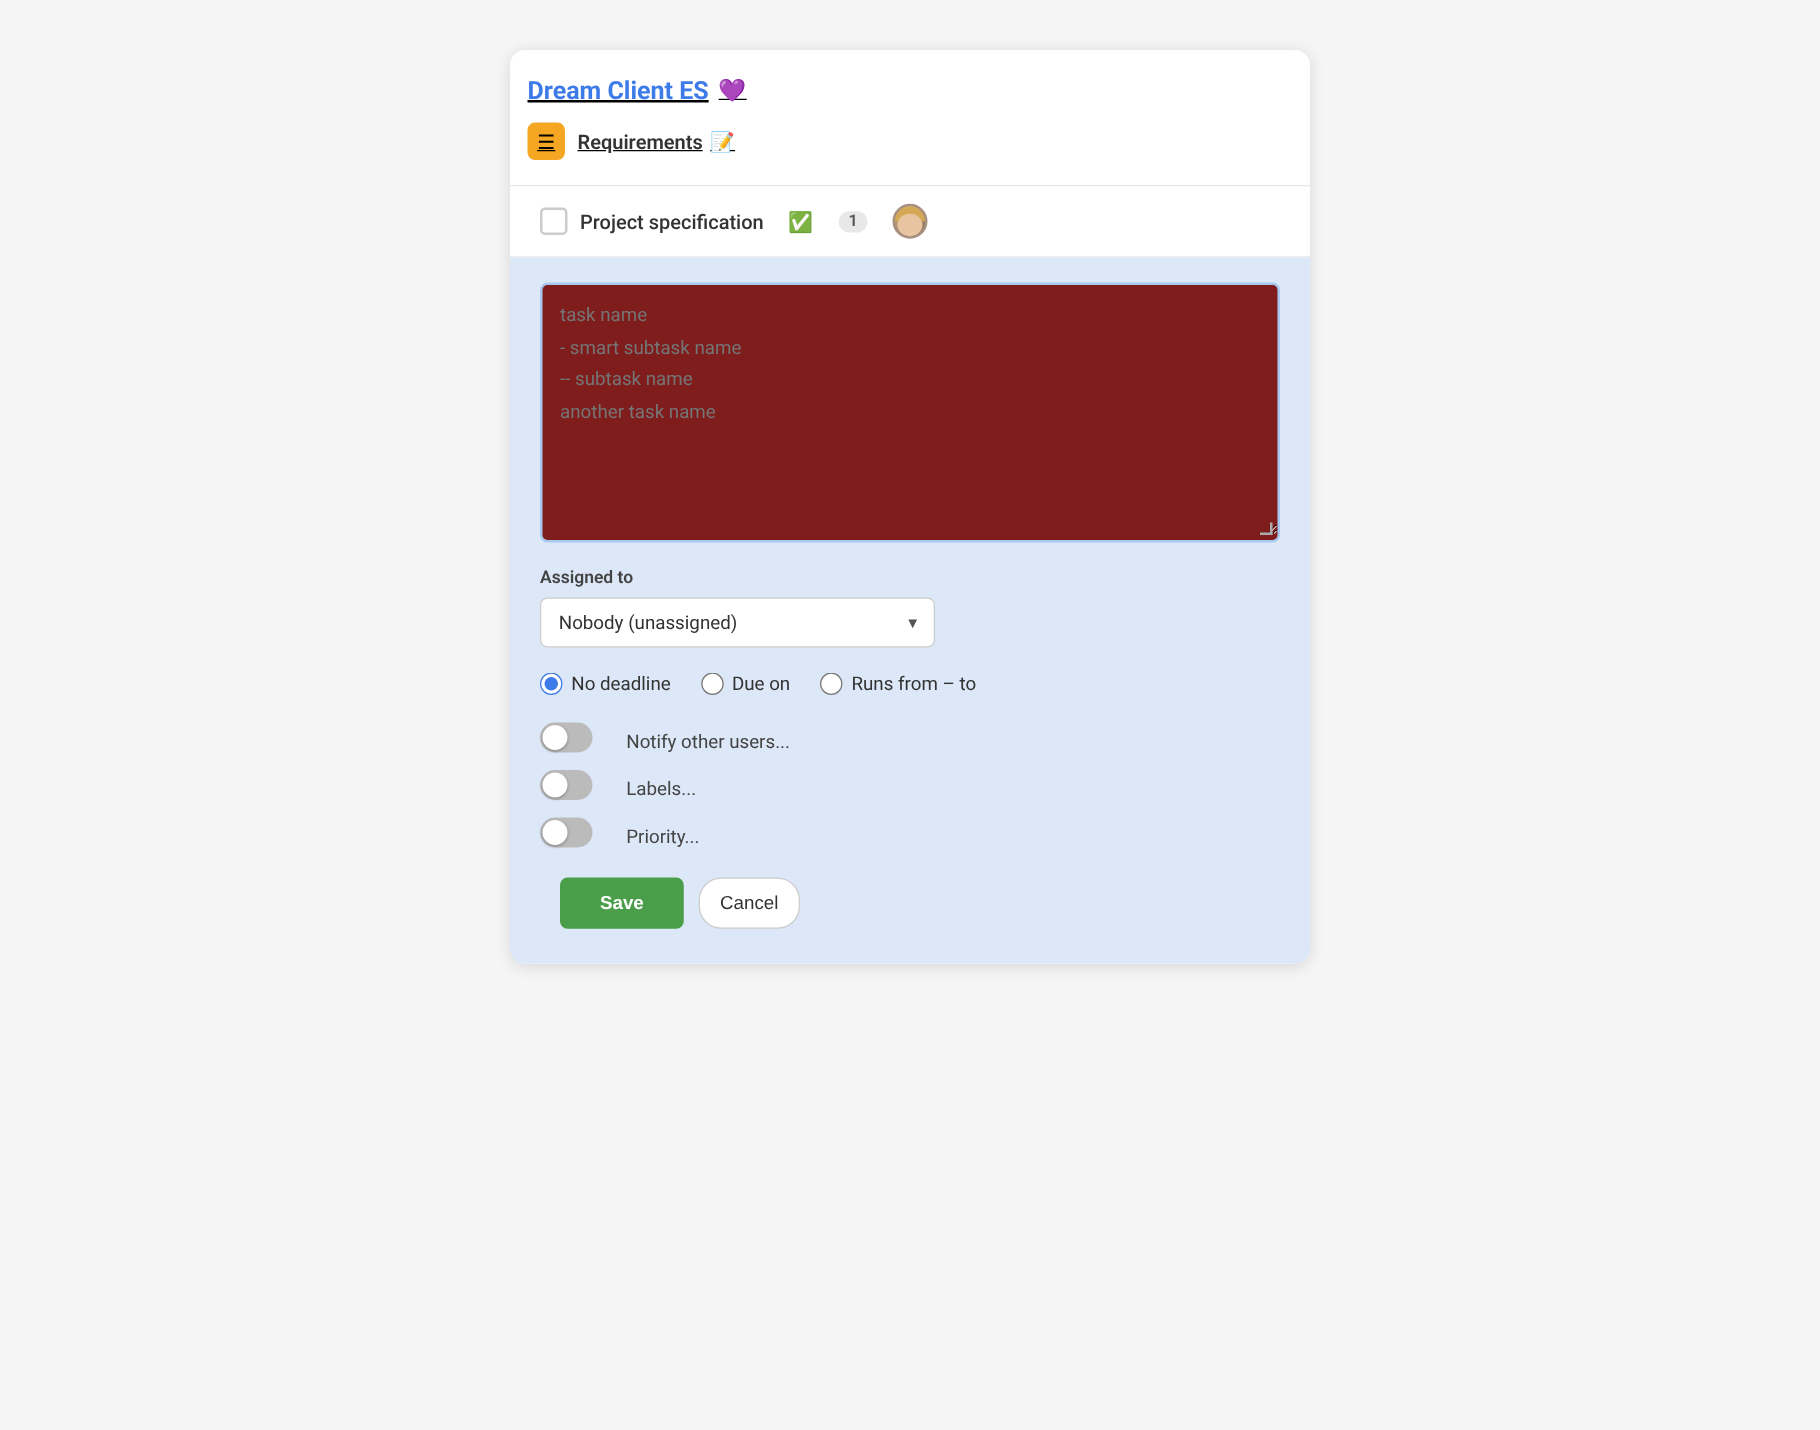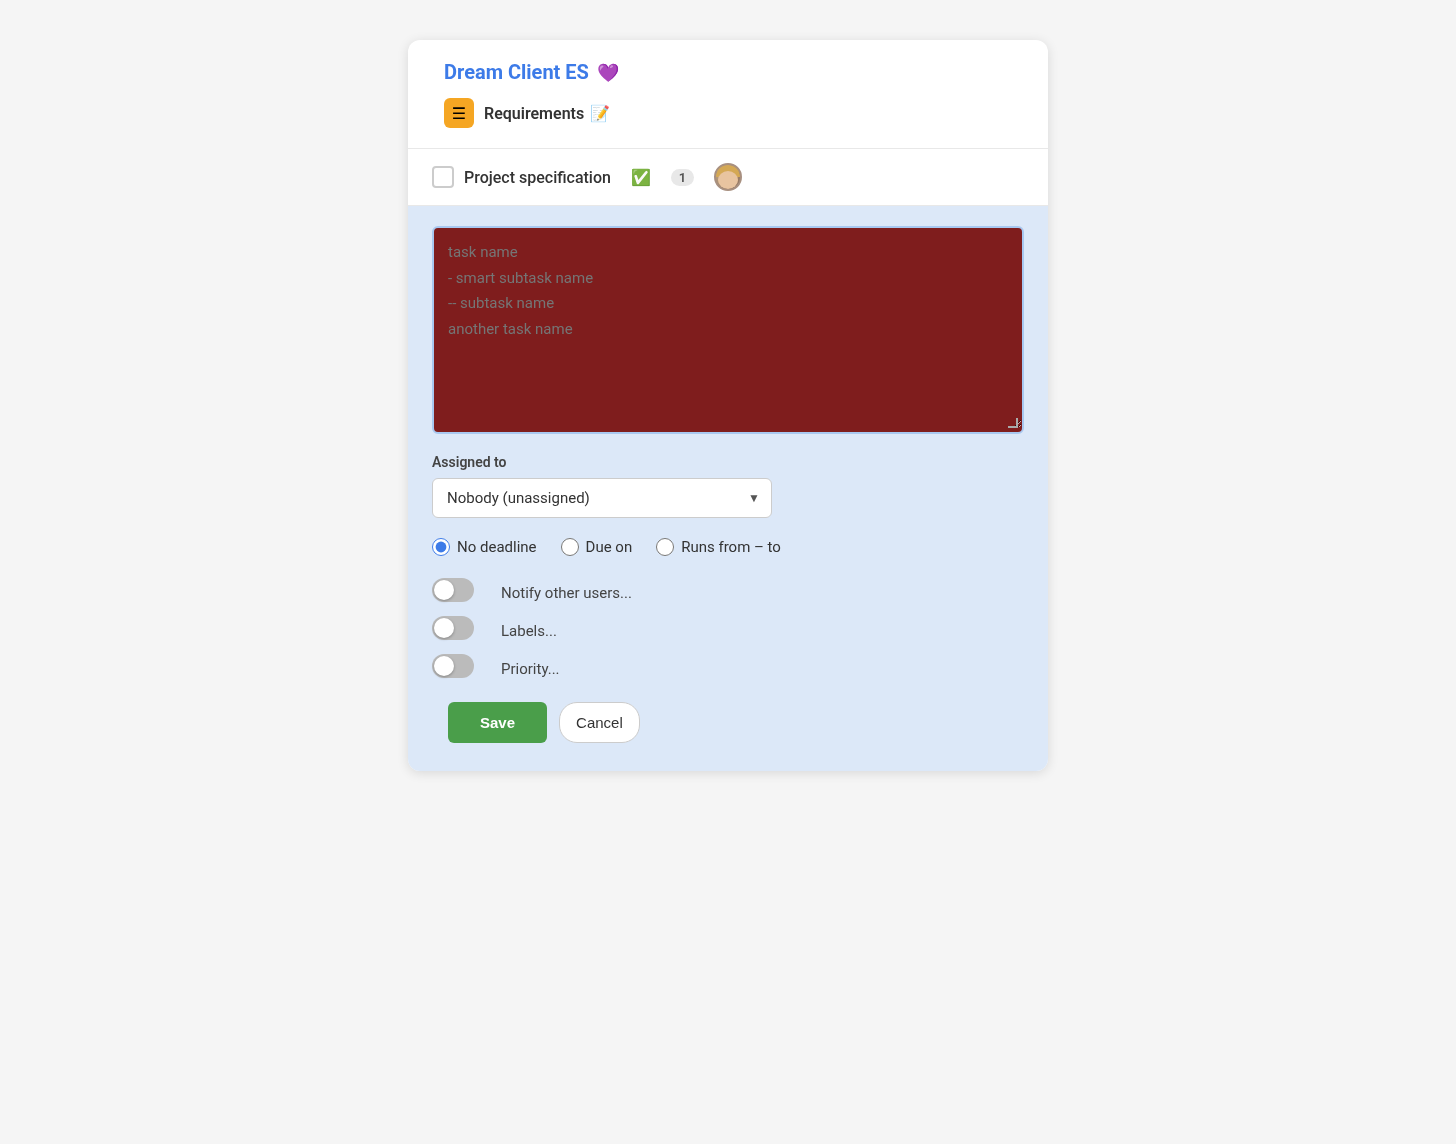--- a/index.html
+++ b/index.html
@@ -14,22 +14,23 @@
     }
     .card {
       background: #fff;
       border-radius: 12px;
       box-shadow: 0 2px 12px rgba(0,0,0,0.12);
       width: 640px;
       padding: 0;
       overflow: hidden;
     }
     .card-header {
-      padding: 20px 24px 16px 36px;
+      padding: 20px 24px 16px 14px;
       border-bottom: 1px solid #e8e8e8;
+      text-decoration: underline;
     }
     .project-title {
       font-size: 20px;
       font-weight: 700;
       color: #3d7be8;
       display: flex;
       align-items: center;
       gap: 8px;
       margin-bottom: 14px;
     }
@@ -171,21 +172,21 @@
     }
 
     .field-label {
       font-size: 14px;
       font-weight: 600;
       color: #444;
       margin-bottom: 8px;
     }
     .select-wrapper {
       position: relative;
-      width: 340px;
+      width: 316px;
       margin-bottom: 20px;
     }
     .select-dropdown {
       width: 100%;
       padding: 10px 36px 10px 14px;
       font-size: 15px;
       color: #333;
       background: #fff;
       border: 1.5px solid #ccc;
       border-radius: 6px;

